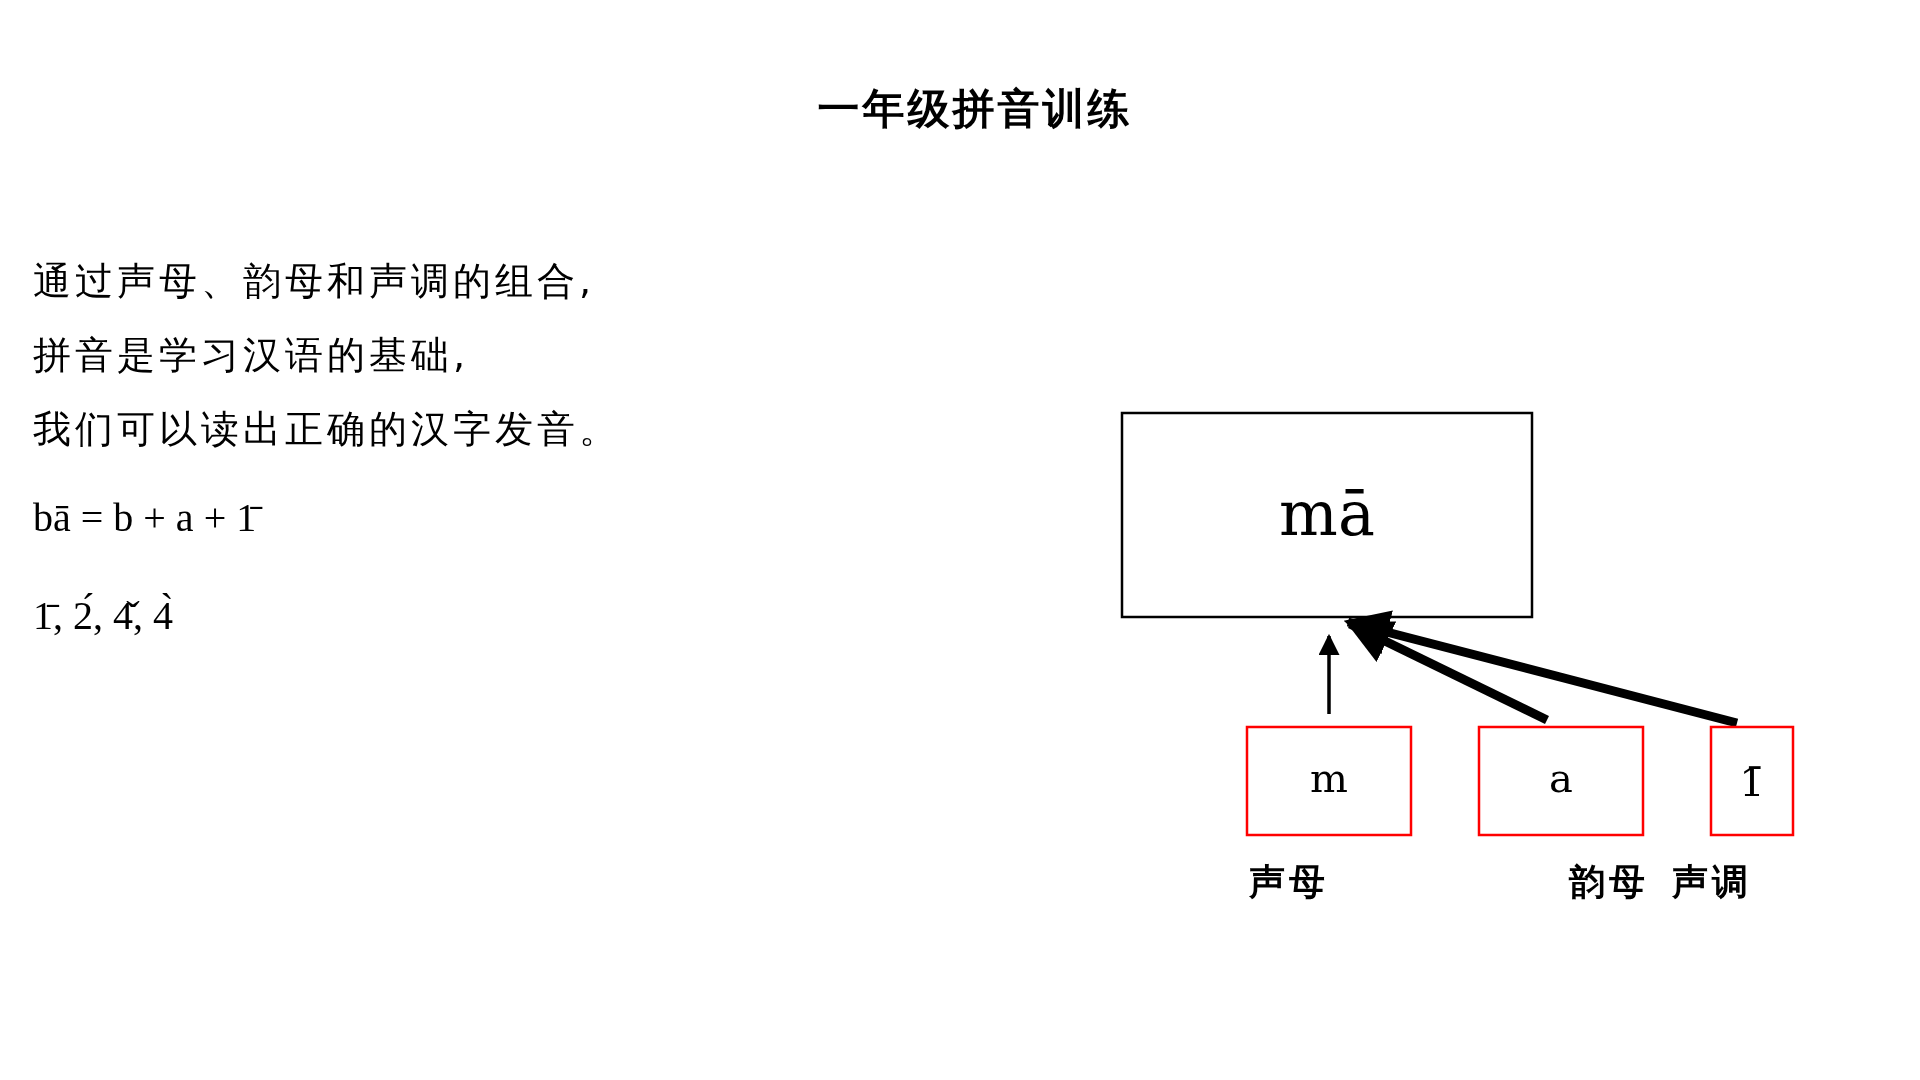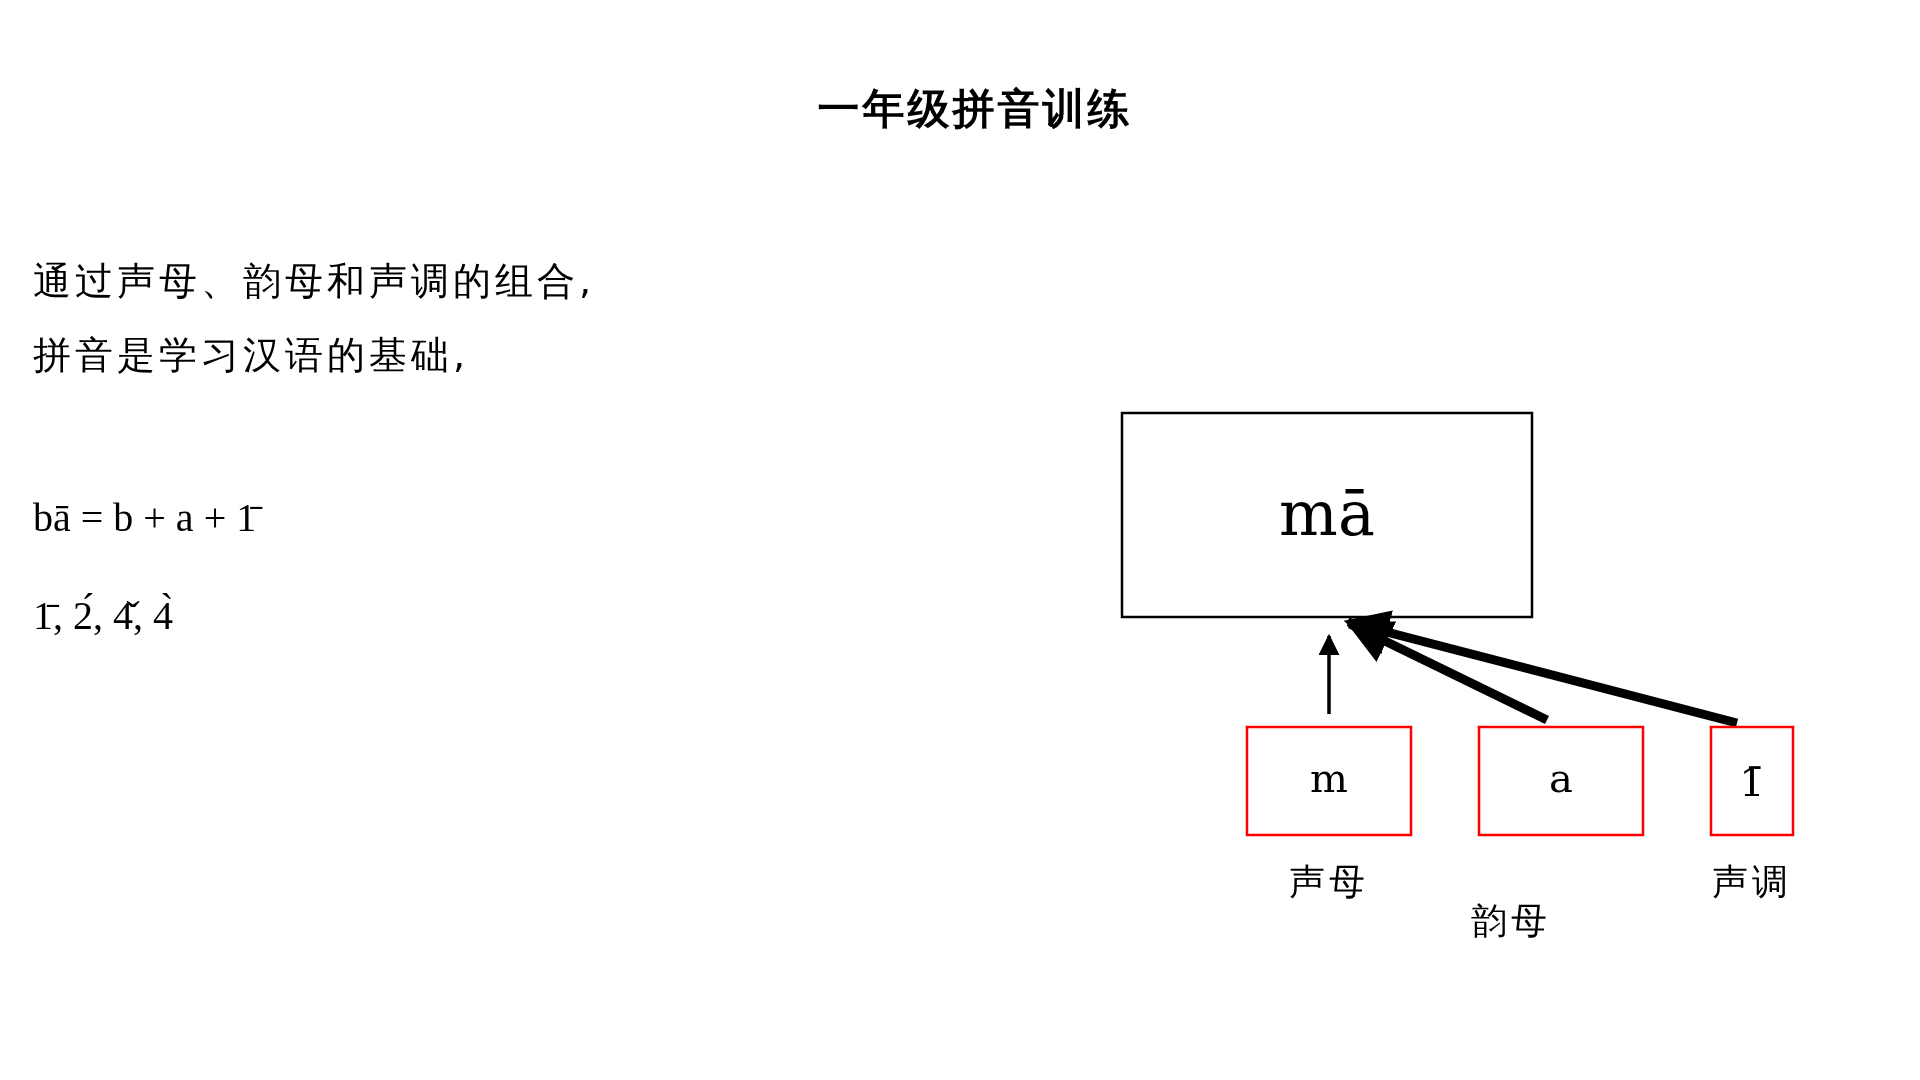--- a/index.html
+++ b/index.html
@@ -10,30 +10,31 @@
   .para { position: absolute; left: 33px; top: 244px; font-size: 38px; line-height: 74px;
           letter-spacing: 4px; }
   .para div { white-space: nowrap; }
   .math { position: absolute; left: 33px; font-family: Liberation Serif, serif;
           font-size: 40px; white-space: nowrap; line-height: 48px; }
   .math.f1 { top: 494px; }
   .math.f2 { top: 592px; }
   .diagram { position: absolute; left: 0; top: 0; width: 1920px; height: 1080px; }
   .box-text { font-family: "DejaVu Serif", "Liberation Serif", serif; }
   .label { position: absolute; font-size: 36px; letter-spacing: 4px; width: 160px;
-           text-align: center; line-height: 40px; }
+           text-align: left; line-height: 40px; font-weight: bold; }
 </style>
 </head>
 <body>
 
 <div class="title">一年级拼音训练</div>
 
 <div class="para">
   <div>通过声母、韵母和声调的组合,</div>
   <div>拼音是学习汉语的基础,</div>
+  <div>我们可以读出正确的汉字发音。</div>
 </div>
 
 <div class="math f1">bā = b + a + 1̄</div>
 <div class="math f2">1̄, 2́, 4̌, 4̀</div>
 
 <svg class="diagram" width="1920" height="1080" viewBox="0 0 1920 1080" xmlns="http://www.w3.org/2000/svg">
   <defs>
     <marker id="ah-thin" viewBox="0 0 10 10" refX="9" refY="5" markerWidth="6" markerHeight="6" orient="auto">
       <path d="M0,0 L10,5 L0,10 z" fill="#000"></path>
     </marker>
@@ -59,14 +60,14 @@
     <rect x="1479" y="727" width="164" height="108" fill="#fff" stroke="#ff0000" stroke-width="2.5"></rect>
     <text class="box-text" x="1561" y="792" font-size="40" text-anchor="middle">a</text>
   </g>
   <g>
     <rect x="1711" y="727" width="82" height="108" fill="#fff" stroke="#ff0000" stroke-width="2.5"></rect>
     <text class="box-text" x="1752" y="796" font-size="40" text-anchor="middle">1̄</text>
   </g>
 </svg>
 
 <div class="label" style="left:1249px; top:862px;">声母</div>
-<div class="label" style="left:1431px; top:862px;margin-top:39px;">韵母</div>
+<div class="label" style="left:1569px; top:862px;">韵母</div>
 <div class="label" style="left:1672px; top:862px;">声调</div>
 
 </body></html>

